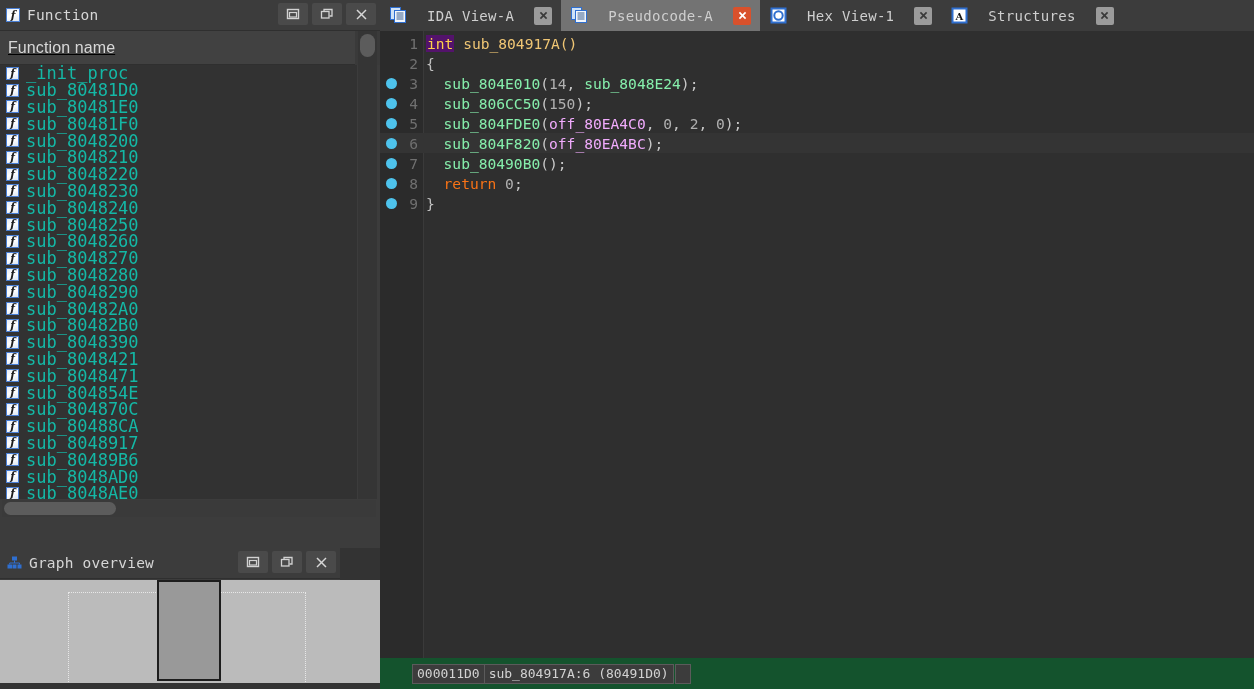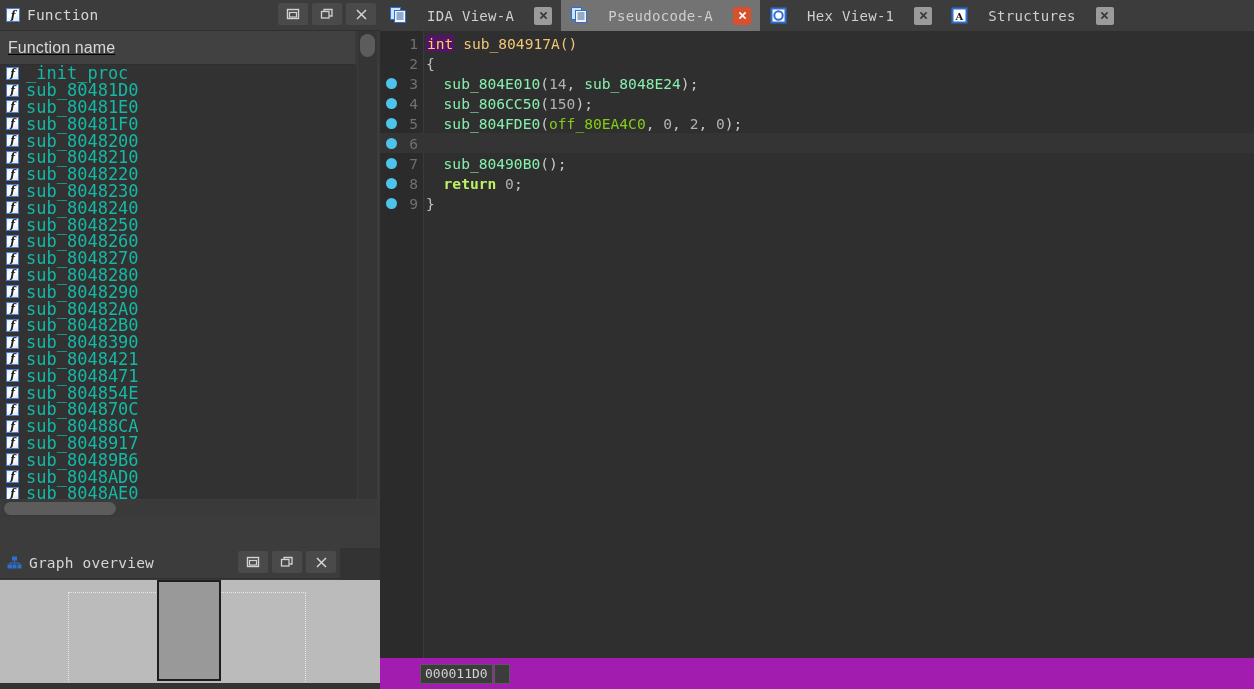--- a/index.html
+++ b/index.html
@@ -295,33 +295,33 @@
     padding-left: 2px;
     color: #d6d6d6;
   }
 
   
   .t-kw      { color: #ffd24a; background: #53136b; padding: 0 1px; text-align: right; }
   .t-fn      { color: #f0c674; text-align: right; }
   .t-func    { color: #86efac; }
   .t-num     { color: #b0b0b0; }
   .t-punct   { color: #c8c8c8; }
-  .t-global  { color: #84cc16; }
-  .t-ret     { color: #bef264; font-weight: bold; }
+  .t-global  { color: #f0abfc; }
+  .t-ret     { color: #f97316; }
   .t-brace   { color: #c0c0c0; }
 
   
   #statusbar {
     position: absolute;
     left: 0; top: 658px;
     width: 874px; height: 31px;
-    background: #a21caf;
+    background: #14532d;
     display: flex;
     align-items: center;
-    padding-left: 40px;
+    padding-left: 32px;
   }
   .sb-cell {
     height: 20px;
     background: #3c3c3c;
     border: 1px solid #5b5b5b;
     display: flex; align-items: center;
     padding: 0 4px;
     margin-right: -1px;
     color: #d2d2d2;
     font-family: "DejaVu Sans Mono", monospace;
@@ -656,25 +656,26 @@
       </div>
 
     <div id="code-area">
       <div id="gutter"></div>
       <div id="code-lines" style="position:absolute;left:0;top:2px;width:874px;">
           <div class="code-line"><span class="ln-num">1</span><span class="code-txt"><span class="t-kw">int</span><span class="t-punct"> </span><span class="t-fn">sub_804917A</span><span class="t-fn">()</span></span></div>
           <div class="code-line"><span class="ln-num">2</span><span class="code-txt"><span class="t-brace">{</span></span></div>
           <div class="code-line"><span class="ln-dot"></span><span class="ln-num">3</span><span class="code-txt"><span class="t-punct">  </span><span class="t-func">sub_804E010</span><span class="t-punct">(</span><span class="t-num">14</span><span class="t-punct">, </span><span class="t-func">sub_8048E24</span><span class="t-punct">);</span></span></div>
           <div class="code-line"><span class="ln-dot"></span><span class="ln-num">4</span><span class="code-txt"><span class="t-punct">  </span><span class="t-func">sub_806CC50</span><span class="t-punct">(</span><span class="t-num">150</span><span class="t-punct">);</span></span></div>
           <div class="code-line"><span class="ln-dot"></span><span class="ln-num">5</span><span class="code-txt"><span class="t-punct">  </span><span class="t-func">sub_804FDE0</span><span class="t-punct">(</span><span class="t-global">off_80EA4C0</span><span class="t-punct">, </span><span class="t-num">0</span><span class="t-punct">, </span><span class="t-num">2</span><span class="t-punct">, </span><span class="t-num">0</span><span class="t-punct">);</span></span></div>
-          <div class="code-line current"><span class="ln-dot"></span><span class="ln-num">6</span></div>
+          <div class="code-line current"><span class="ln-dot"></span><span class="ln-num">6</span><span class="code-txt"><span class="t-punct">  </span><span class="t-func">sub_804F820</span><span class="t-punct">(</span><span class="t-global">off_80EA4BC</span><span class="t-punct">);</span></span></div>
           <div class="code-line"><span class="ln-dot"></span><span class="ln-num">7</span><span class="code-txt"><span class="t-punct">  </span><span class="t-func">sub_80490B0</span><span class="t-punct">();</span></span></div>
           <div class="code-line"><span class="ln-dot"></span><span class="ln-num">8</span><span class="code-txt"><span class="t-punct">  </span><span class="t-ret">return</span><span class="t-punct"> </span><span class="t-num">0</span><span class="t-punct">;</span></span></div>
           <div class="code-line"><span class="ln-dot"></span><span class="ln-num">9</span><span class="code-txt"><span class="t-brace">}</span></span></div>
         </div>
     </div>
 
     <div id="statusbar">
       <div class="sb-cell">000011D0</div>
+      <div class="sb-cell">sub_804917A:6  (80491D0)</div>
       <div class="sb-cell empty"></div>
     </div>
   </div>
 </div>
 
 </body></html>

